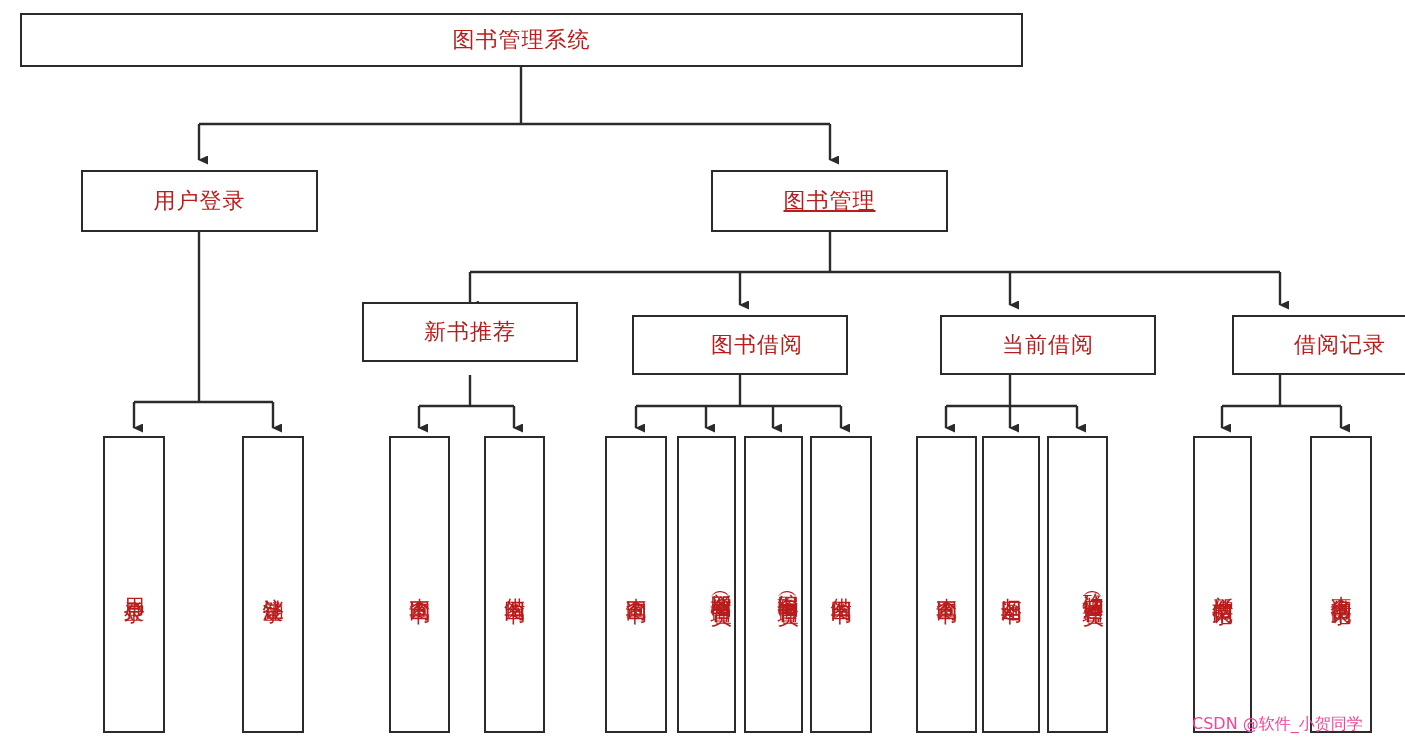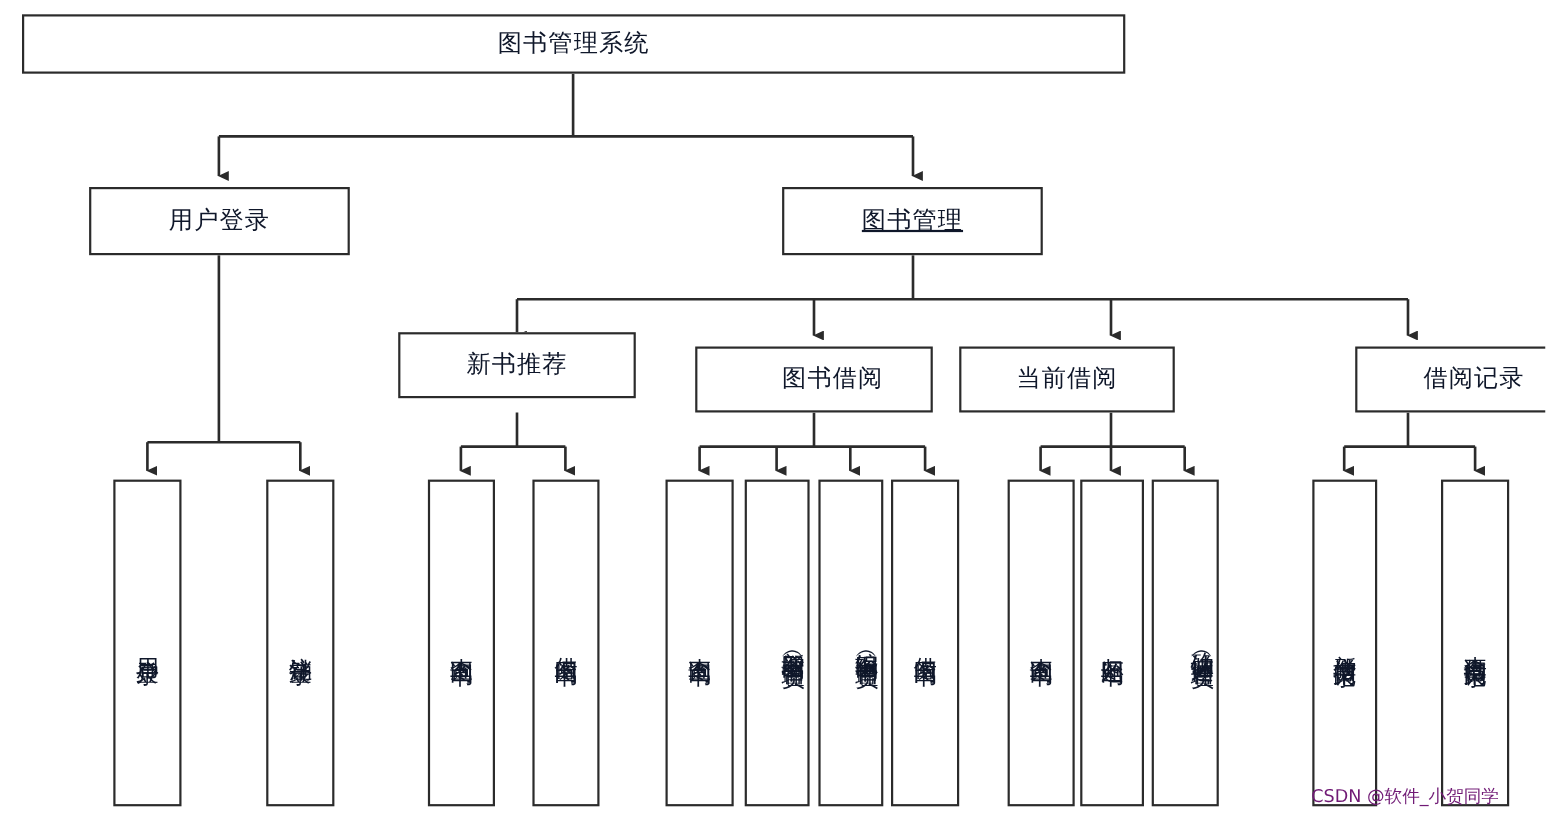--- a/index.html
+++ b/index.html
@@ -25,21 +25,21 @@
     height: 747px;
   }
   .node {
     position: absolute;
     box-sizing: border-box;
     border: 2px solid #2b2b2b;
     background: #ffffff;
     display: flex;
     align-items: center;
     justify-content: center;
-    color: #0f172a;
+    color: #b91c1c;
     z-index: 2;
   }
   .node-h {
     font-size: 22px;
     letter-spacing: 1px;
     line-height: 1.2;
     white-space: nowrap;
   }
   .node-v {
     writing-mode: vertical-rl;
@@ -54,21 +54,21 @@
     align-items: center;
   }
   .label {
     display: block;
   }
   #watermark {
     position: absolute;
     left: 1192px;
     top: 714px;
     font-size: 16px;
-    color: #701a75;
+    color: #ec4899;
     white-space: nowrap;
     z-index: 3;
     font-family: "DejaVu Sans", "Liberation Sans", sans-serif;
   }
 </style>
 </head>
 <body>
 
 <div id="diagram-canvas">
 
@@ -132,21 +132,21 @@
   <div class="node node-h" style="left:711px; top:170px; width:237px; height:62px;text-decoration:underline;">
     <span class="label">图书管理</span>
   </div>
 
   <div class="node node-h" style="left:362px; top:302px; width:216px; height:60px;">
     <span class="label">新书推荐</span>
   </div>
   <div class="node node-h" style="left:632px; top:315px; width:216px; height:60px;padding-left:34px;">
     <span class="label">图书借阅</span>
   </div>
-  <div class="node node-h" style="left:872px; top:315px; width:196px; height:60px;">
+  <div class="node node-h" style="left:940px; top:315px; width:216px; height:60px;">
     <span class="label">当前借阅</span>
   </div>
   <div class="node node-h" style="left:1232px; top:315px; width:216px; height:60px;">
     <span class="label">借阅记录</span>
   </div>
 
   <div class="node node-v center-v" style="left:103px; top:436px; width:62px; height:297px;">
     <span class="label">用户登录</span>
   </div>
   <div class="node node-v center-v" style="left:242px; top:436px; width:62px; height:297px;">

